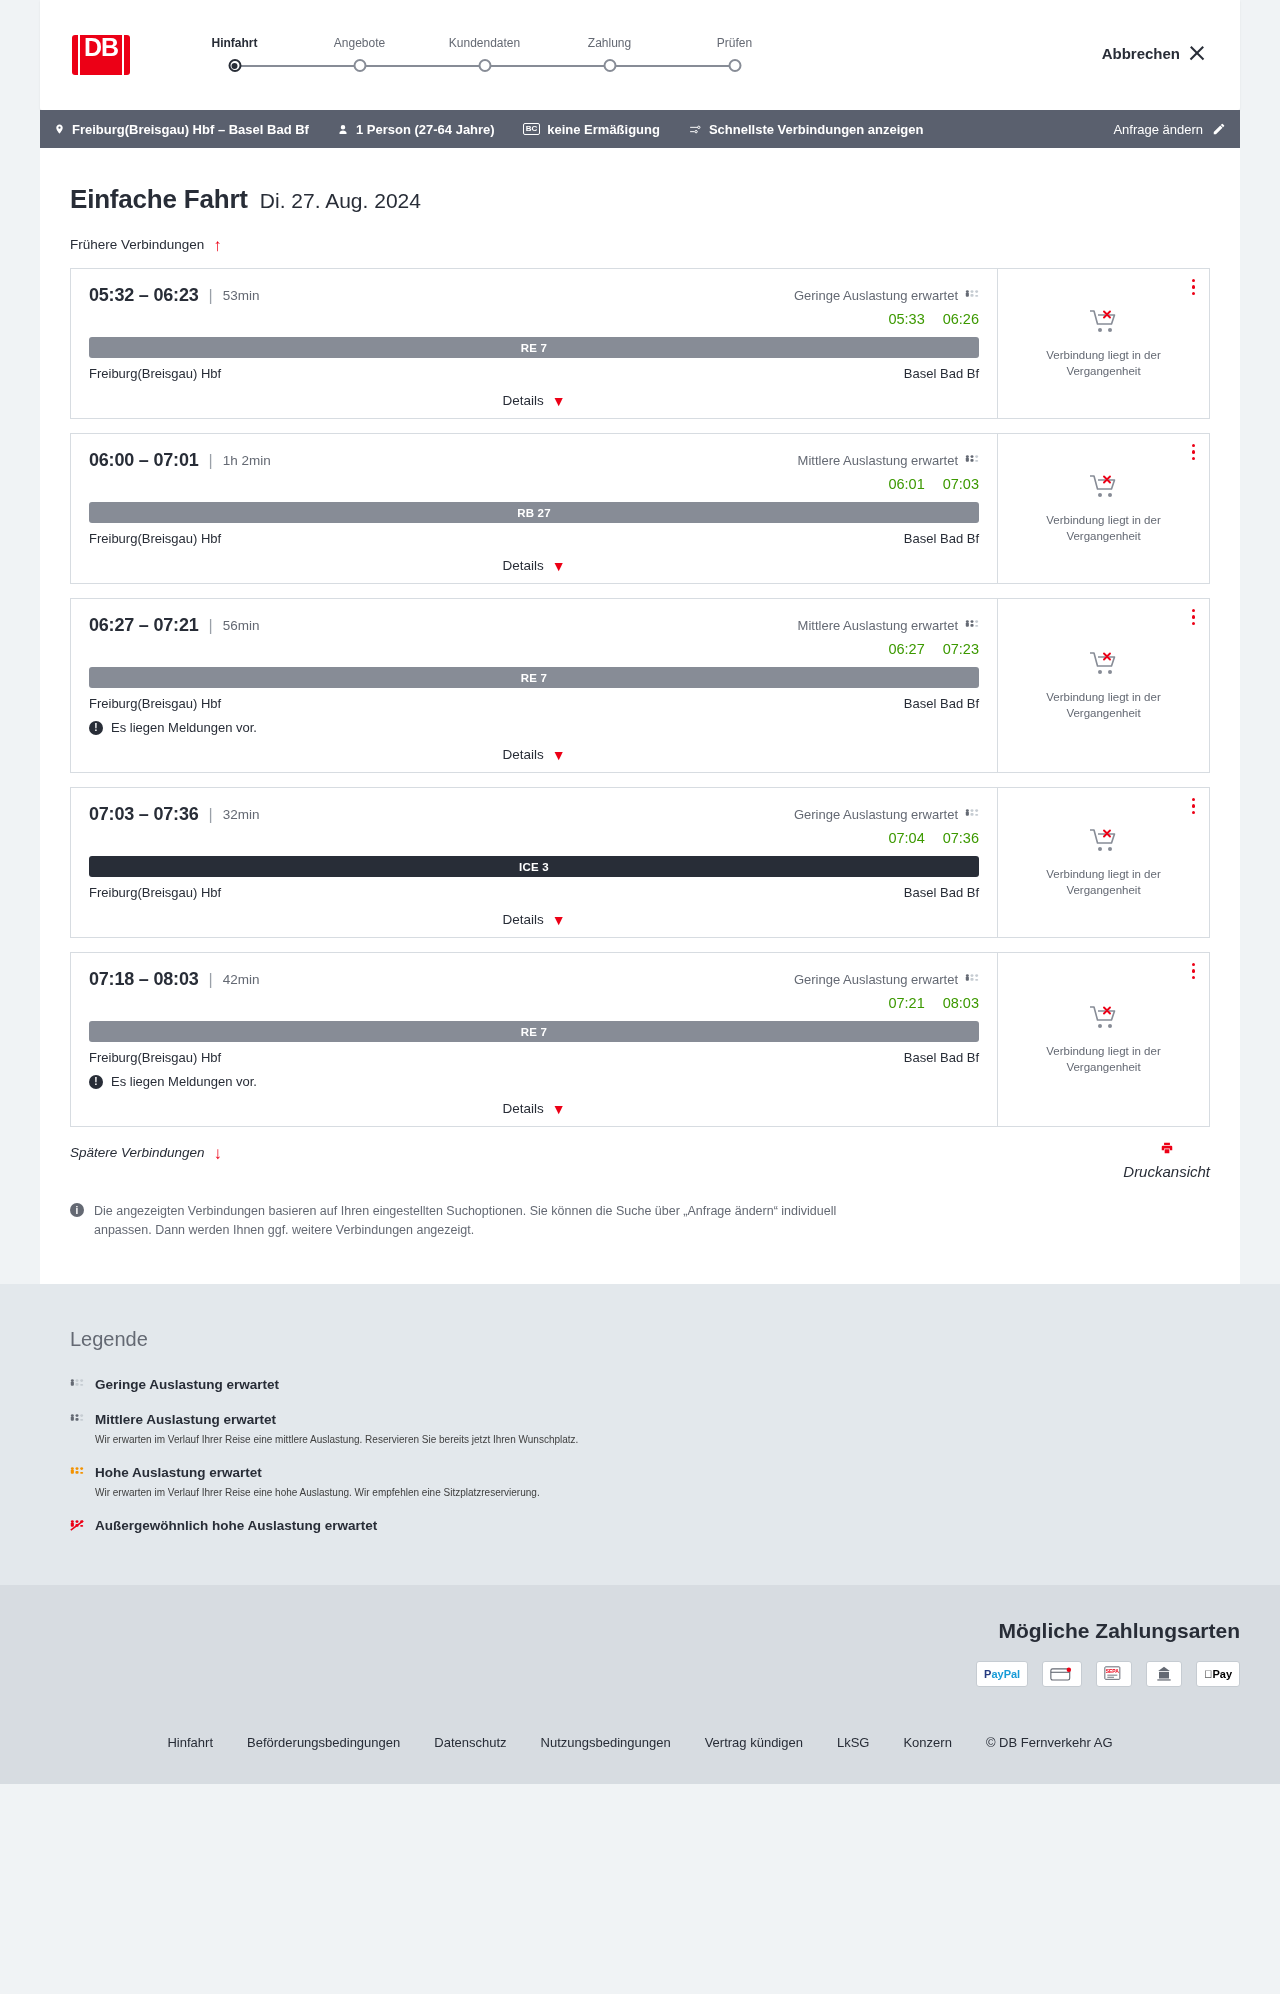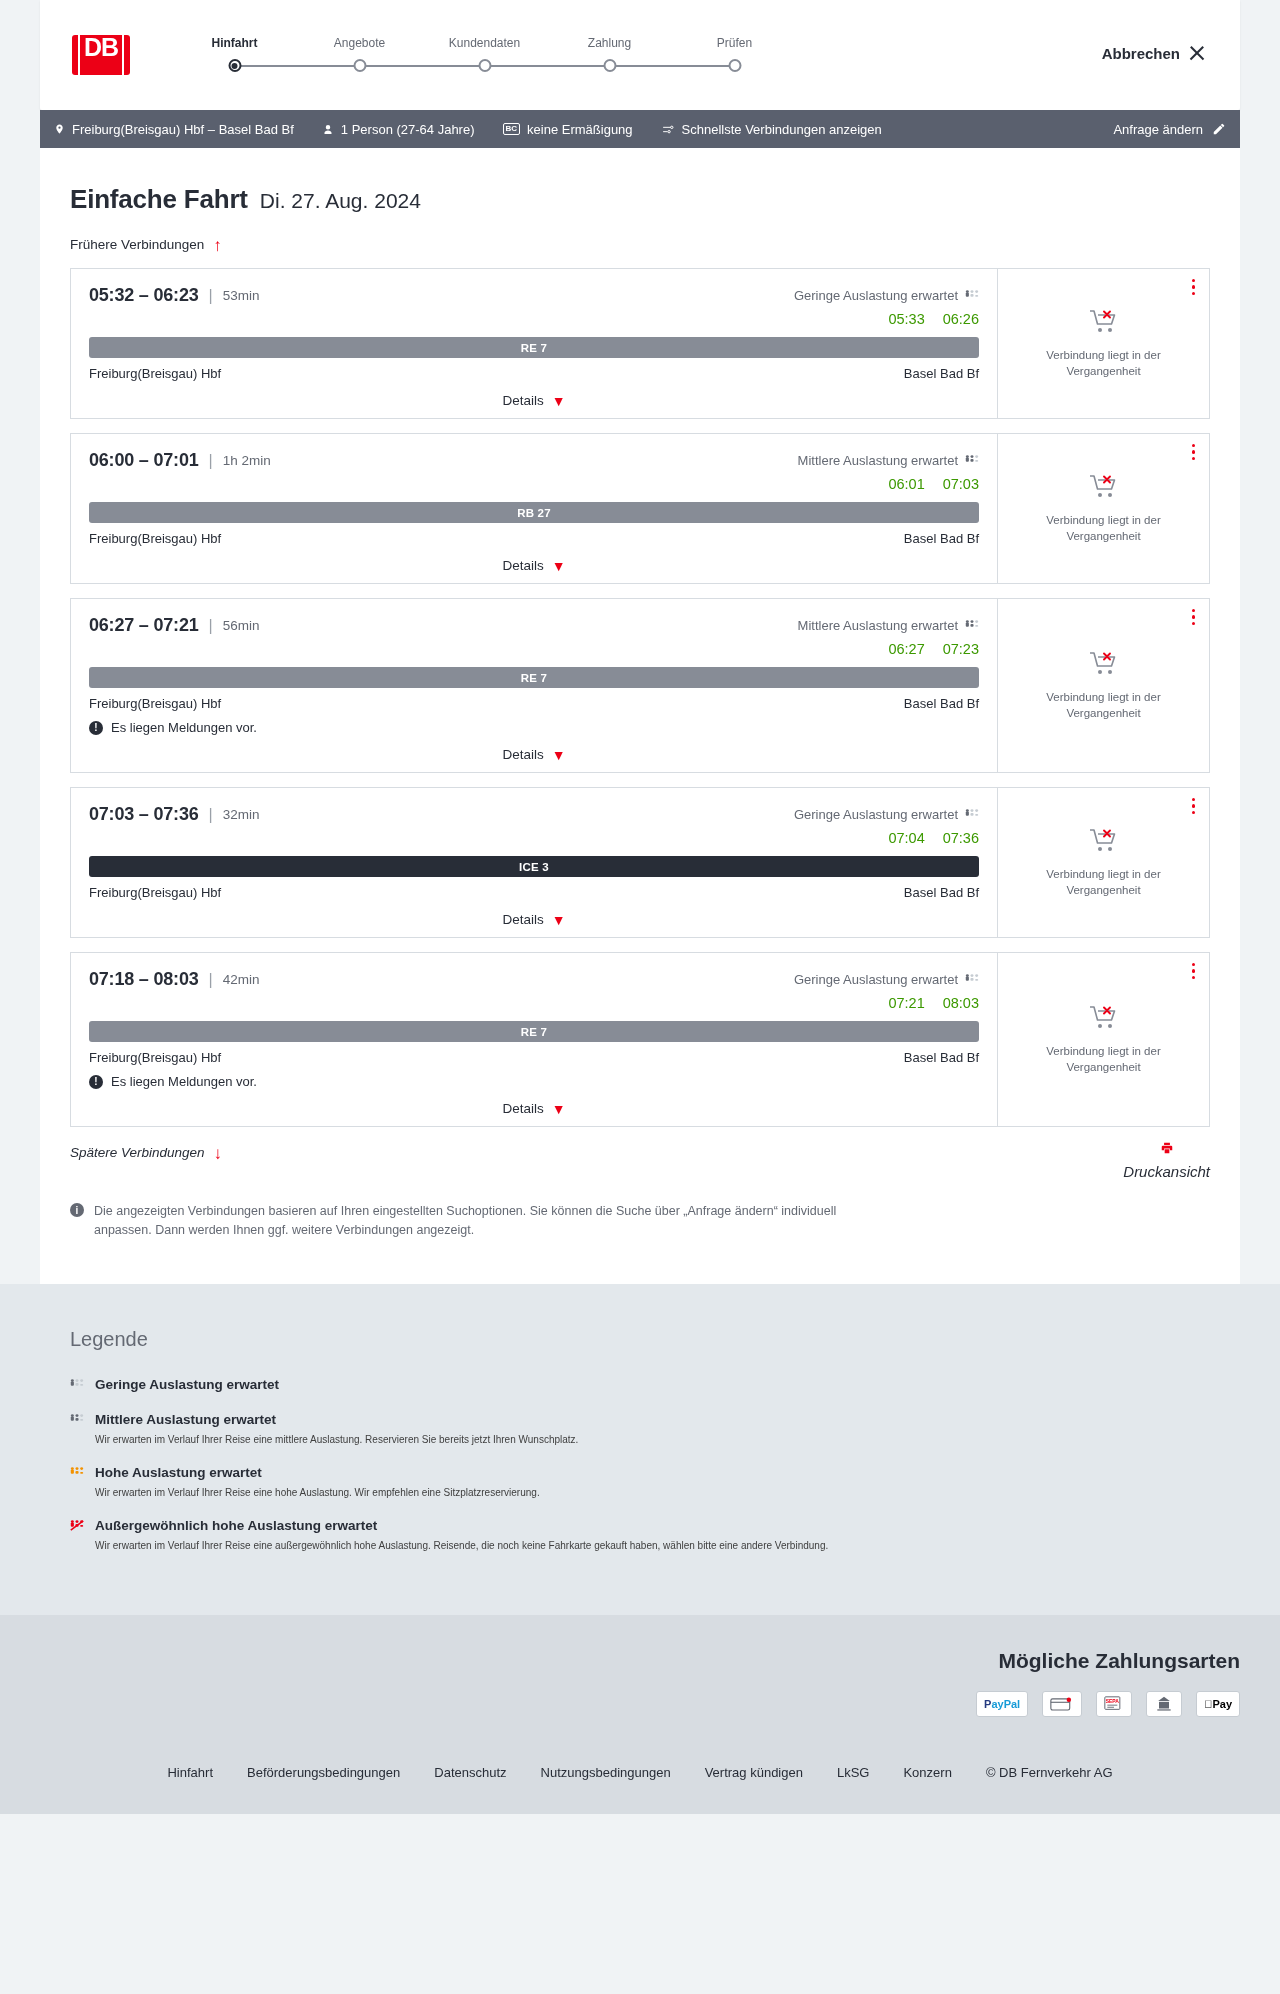--- a/index.html
+++ b/index.html
@@ -108,21 +108,21 @@
     background: #5a606e;
     height: 38px;
     display: flex;
     align-items: center;
     color: #fff;
     font-size: 13px;
     padding: 0 14px 0 14px;
     position: relative;
   }
   .crit { display: flex; align-items: center; gap: 7px; margin-right: 28px; white-space: nowrap; }
-  .crit .txt { font-size: 13px; }
+  .crit .txt { font-size: 13px; font-weight: bold; }
   .bc-box {
     border: 1.4px solid #fff;
     border-radius: 2px;
     font-size: 8px;
     font-weight: bold;
     padding: 1px 2px;
     line-height: 1;
   }
   .crit-right {
     margin-left: auto;
@@ -679,21 +679,20 @@
               <circle cx="3" cy="2" r="1.9" fill="#ec0016"></circle>
               <rect x="1" y="3" width="4" height="5.5" rx="1.3" fill="#ec0016"></rect>
               <circle cx="9" cy="2" r="1.9" fill="#ec0016"></circle>
               <rect x="7" y="5" width="4" height="3.5" rx="1.3" fill="#ec0016"></rect>
               <circle cx="15" cy="2" r="1.9" fill="#ec0016"></circle>
               <rect x="13" y="6.5" width="4" height="2" rx="1.3" fill="#ec0016"></rect>
               <path d="M1 13L17 1" stroke="#ec0016" stroke-width="2"></path>
             </svg>
             <span class="lbl">Außergewöhnlich hohe Auslastung erwartet</span>
           </div>
-          <div class="legend-desc">Wir erwarten im Verlauf Ihrer Reise eine außergewöhnlich hohe Auslastung. Reisende, die noch keine Fahrkarte gekauft haben, wählen bitte eine andere Verbindung.</div>
         </div>
       </div>
   </div>
 
   <div class="pay-sec">
     <div class="pay-title">Mögliche Zahlungsarten</div>
     <div class="pay-icons">
       <div class="pay-chip pp">P<i>ayPal</i></div>
       <div class="pay-chip">
         <svg viewBox="0 0 28 18" width="24" height="16">

